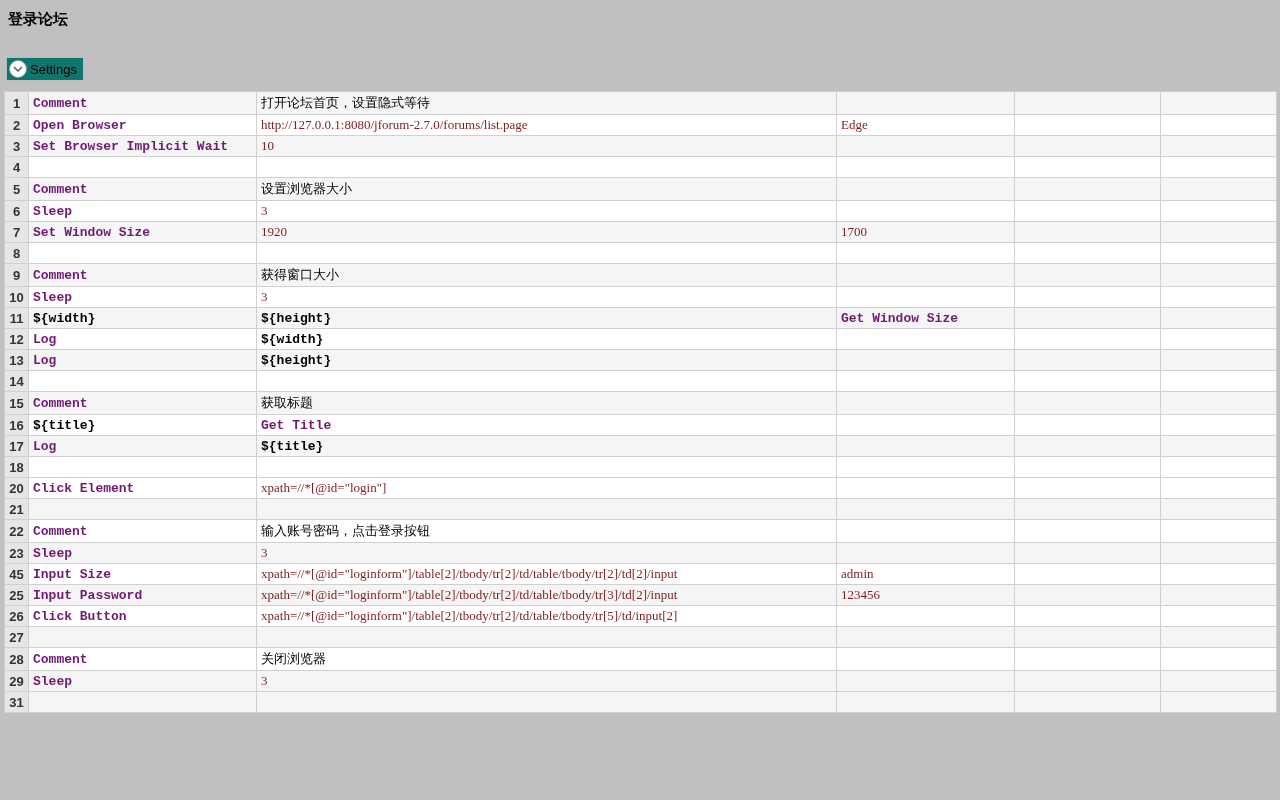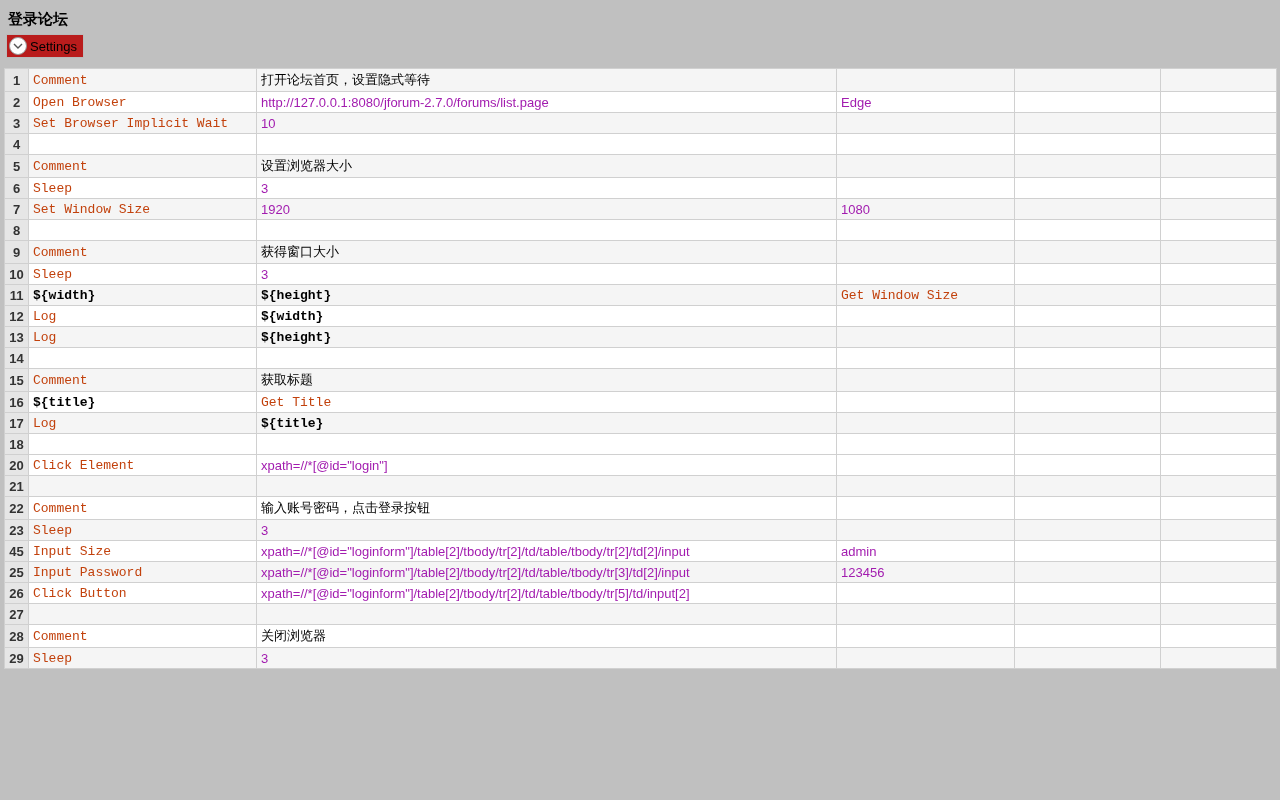--- a/index.html
+++ b/index.html
@@ -10,26 +10,26 @@
     background: #c0c0c0;
     font-size: 13px;
     overflow: hidden;
   }
   .header {
     padding: 8px 6px 6px 6px;
   }
   .title {
     font-weight: bold;
     font-size: 15px;
-    margin: 2px 0 5px 2px;
+    margin: 2px 0 28px 2px;
   }
   .settings-btn {
     display: inline-flex;
     align-items: center;
-    background: #b91c1c;
+    background: #0f766e;
     border: 1px solid #bbb;
     padding: 2px 6px 2px 2px;
     cursor: pointer;
     font-size: 13px;
   }
   .settings-btn .chev {
     width: 18px; height: 18px;
     border: 1px solid #999;
     border-radius: 50%;
     display: inline-flex;
@@ -57,24 +57,24 @@
     vertical-align: middle;
   }
   td.rownum {
     width: 22px;
     text-align: center;
     font-weight: bold;
     background: #e6e6e6;
     color: #333;
     font-size: 12px;
   }
-  .kw  { color: #c2410c; font-weight: normal; font-family: Consolas, "Courier New", monospace; }
+  .kw  { color: #701a75; font-weight: bold; font-family: Consolas, "Courier New", monospace; }
   .var { color: #000000; font-weight: bold; font-family: Consolas, "Courier New", monospace; }
   .cmt { color: #000000; font-family: Liberation Mono, monospace; }
-  .mono{ font-family: Liberation Sans, sans-serif; color: #a21caf; }
+  .mono{ font-family: Liberation Serif, serif; color: #7f1d1d; }
   td.gfill { background: #c0c0c0; }
   tr.alt td.cellbg { background: #f5f5f5; }
   tr.norm td.cellbg { background: #ffffff; }
   .c1 { width: 228px; }
   .c2 { width: 580px; }
   .c3 { width: 178px; }
   .c4 { width: 146px; }
   .c5 { width: 116px; }
 </style>
 </head>
@@ -147,21 +147,21 @@
         <td class="cellbg"><span class="kw">Sleep</span></td>
         <td class="cellbg"><span class="mono">3</span></td>
         <td class="cellbg"><span></span></td>
         <td class="cellbg gfill"><span></span></td>
         <td class="cellbg gfill"><span></span></td>
       </tr>
       <tr class="alt">
         <td class="rownum">7</td>
         <td class="cellbg"><span class="kw">Set Window Size</span></td>
         <td class="cellbg"><span class="mono">1920</span></td>
-        <td class="cellbg"><span class="mono">1080</span></td>
+        <td class="cellbg"><span class="mono">1700</span></td>
         <td class="cellbg gfill"><span></span></td>
         <td class="cellbg gfill"><span></span></td>
       </tr>
       <tr class="norm">
         <td class="rownum">8</td>
         <td class="cellbg"><span></span></td>
         <td class="cellbg"><span></span></td>
         <td class="cellbg"><span></span></td>
         <td class="cellbg"><span></span></td>
         <td class="cellbg"><span></span></td>
@@ -319,14 +319,22 @@
         <td class="cellbg"><span></span></td>
       </tr>
       <tr class="alt">
         <td class="rownum">29</td>
         <td class="cellbg"><span class="kw">Sleep</span></td>
         <td class="cellbg"><span class="mono">3</span></td>
         <td class="cellbg"><span></span></td>
         <td class="cellbg gfill"><span></span></td>
         <td class="cellbg gfill"><span></span></td>
       </tr>
+      <tr class="alt">
+        <td class="rownum">31</td>
+        <td class="cellbg"><span></span></td>
+        <td class="cellbg"><span></span></td>
+        <td class="cellbg"><span></span></td>
+        <td class="cellbg"><span></span></td>
+        <td class="cellbg"><span></span></td>
+      </tr>
     </tbody>
 </table>
 
 </body></html>

